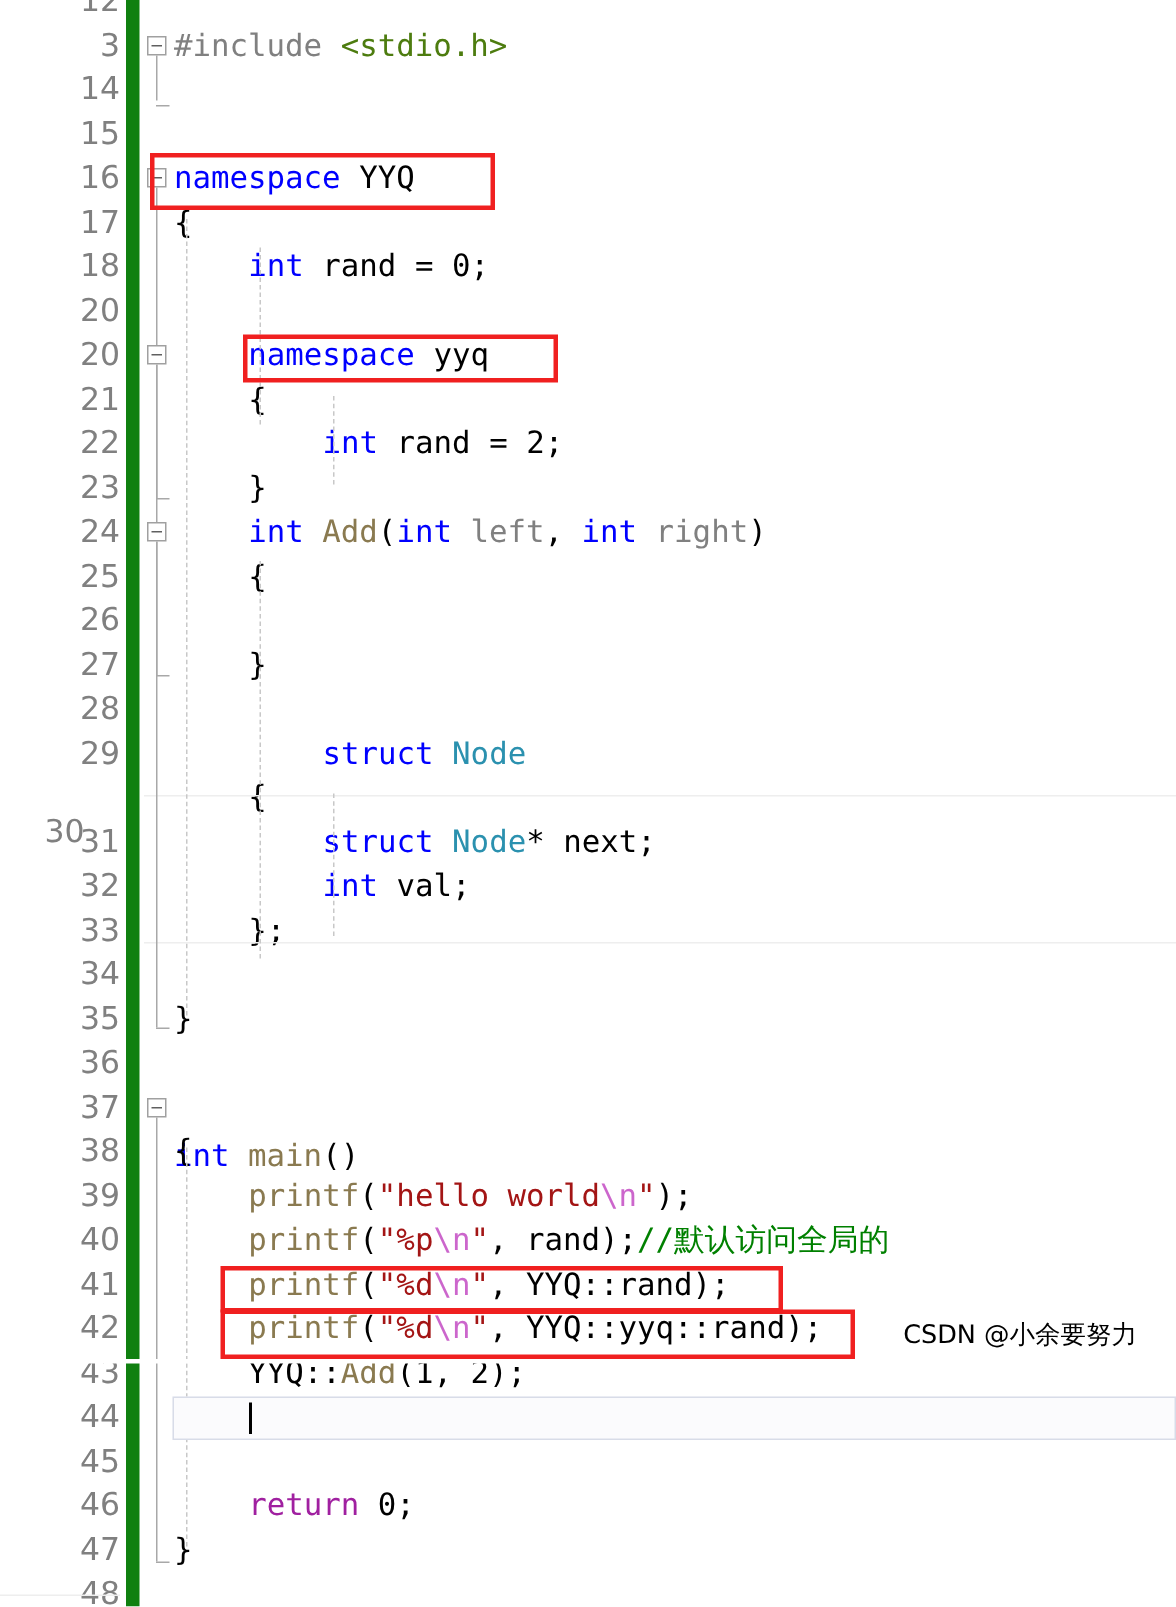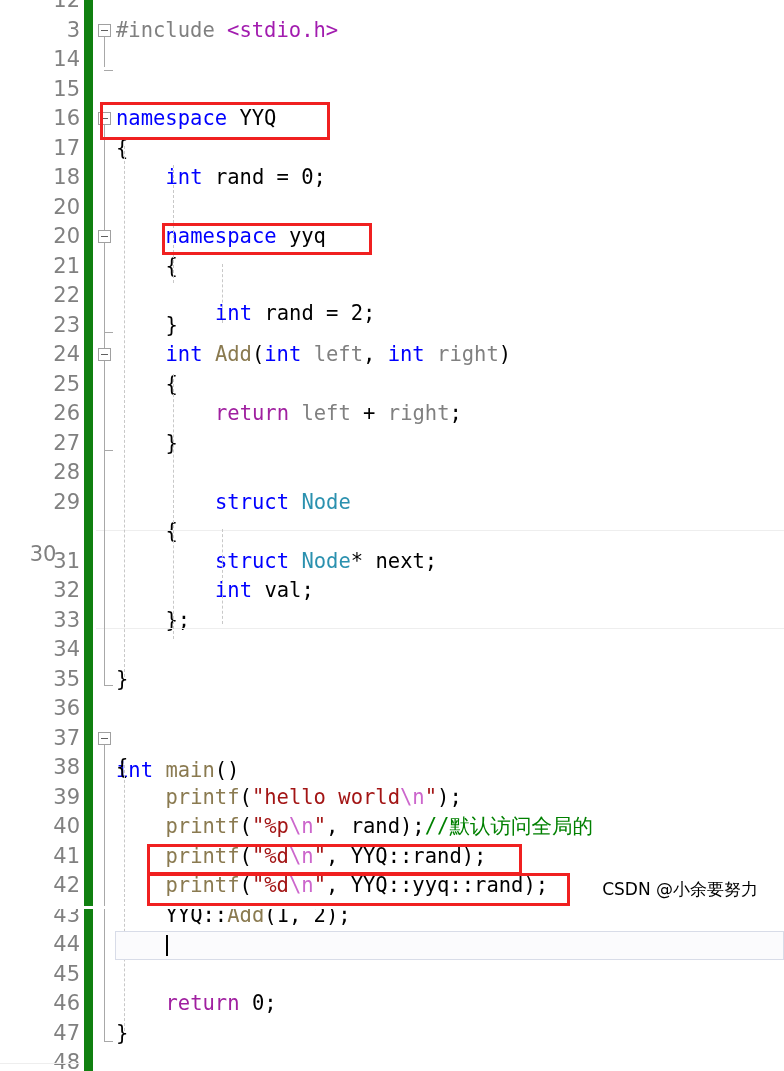--- a/index.html
+++ b/index.html
@@ -58,21 +58,21 @@
     color: #000000;
   }
   
   .kw   { color: #0000ff; }
   .str  { color: #a31515; }
   .esc  { color: #cc66cc; }
   .cmt  { color: #008000; }
   .typ  { color: #2b91af; }
   .fn   { color: #8a7a50; }
   .prep { color: #808080; }
-  .hdr  { color: #a21caf; }
+  .hdr  { color: #4d7c0f; }
   .ctl  { color: #a020a0; }
   .par  { color: #808080; }
   .pln  { color: #000000; }
   
   .fold {
     position: absolute;
     width: 13px; height: 13px;
     border: 1px solid #a0a0a0;
     background: #ffffff;
     box-sizing: border-box;
@@ -193,25 +193,24 @@
   <div class="code" id="codearea">
       <div class="cline" style="top: -14px; left: 20px;"></div>
       <div class="cline" style="top: 15.5px; left: 20px;"><span class="prep">#include </span><span class="hdr">&lt;stdio.h&gt;</span></div>
       <div class="cline" style="top: 74.5px; left: 20px;"></div>
       <div class="cline" style="top: 104px; left: 20px;"><span class="kw">namespace </span><span class="pln">YYQ</span></div>
       <div class="cline" style="top: 133.5px; left: 20px;"><span class="pln">{</span></div>
       <div class="cline" style="top: 163px; left: 69.5px;"><span class="kw">int </span><span class="pln">rand = 0;</span></div>
       <div class="cline" style="top: 192.5px; left: 69.5px;"></div>
       <div class="cline" style="top: 222px; left: 69.5px;"><span class="kw">namespace </span><span class="pln">yyq</span></div>
       <div class="cline" style="top: 251.5px; left: 69.5px;"><span class="pln">{</span></div>
-      <div class="cline" style="top: 299px; left: 119px;"><span class="kw">int </span><span class="pln">rand = 2;</span></div>
+      <div class="cline" style="top: 281px; left: 119px;"><span class="kw">int </span><span class="pln">rand = 2;</span></div>
       <div class="cline" style="top: 310.5px; left: 69.5px;"><span class="pln">}</span></div>
       <div class="cline" style="top: 340px; left: 69.5px;"><span class="kw">int </span><span class="fn">Add</span><span class="pln">(</span><span class="kw">int </span><span class="par">left</span><span class="pln">, </span><span class="kw">int </span><span class="par">right</span><span class="pln">)</span></div>
       <div class="cline" style="top: 369.5px; left: 69.5px;"><span class="pln">{</span></div>
-      <div class="cline" style="top: 399px; left: 119px;"><span class="ctl">return </span><span class="par">left</span><span class="pln"> + </span><span class="par">right</span><span class="pln">;</span></div>
       <div class="cline" style="top: 428.5px; left: 69.5px;"><span class="pln">}</span></div>
       <div class="cline" style="top: 458px; left: 69.5px;"></div>
       <div class="cline" style="top: 487.5px; left: 119px;"><span class="kw">struct </span><span class="typ">Node</span></div>
       <div class="cline" style="top: 517px; left: 69.5px;"><span class="pln">{</span></div>
       <div class="cline" style="top: 546.5px; left: 119px;"><span class="kw">struct </span><span class="typ">Node</span><span class="pln">* next;</span></div>
       <div class="cline" style="top: 576px; left: 119px;"><span class="kw">int </span><span class="pln">val;</span></div>
       <div class="cline" style="top: 605.5px; left: 69.5px;"><span class="pln">};</span></div>
       <div class="cline" style="top: 635px; left: 20px;"></div>
       <div class="cline" style="top: 664.5px; left: 20px;"><span class="pln">}</span></div>
       <div class="cline" style="top: 694px; left: 20px;"></div>

